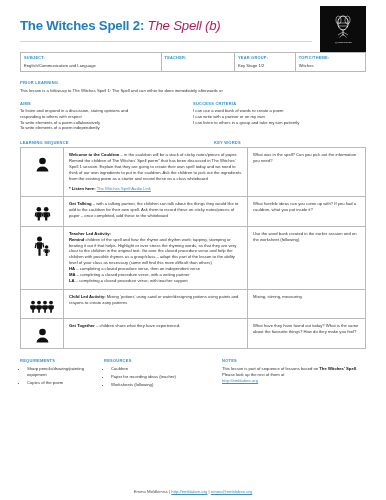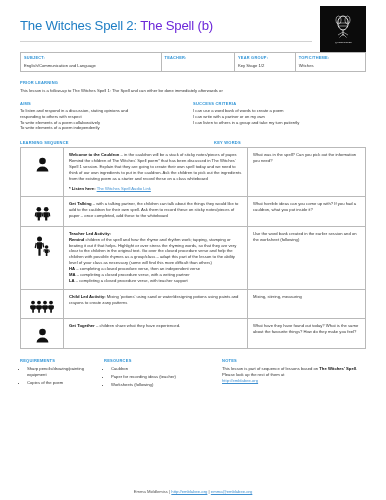--- a/index.html
+++ b/index.html
@@ -31,26 +31,27 @@
     box-sizing: border-box;
   }
   .title {
     font-size: 13.2px;
     line-height: 16px;
     letter-spacing: -0.2px;
     color: #2e93d6;
     white-space: nowrap;
   }
   .title .t-bold {
-    font-weight: normal;
+    font-weight: bold;
     color: #1f7ec4;
   }
   .title .t-light {
     font-weight: normal;
-    color: #6d28d9;
+    color: #be185d;
+    font-style: italic;
   }
   .rule {
     position: absolute;
     left: 0;
     right: 54px;
     top: 41px;
     height: 1px;
     background: #d2d2d2;
   }
   .logo {

